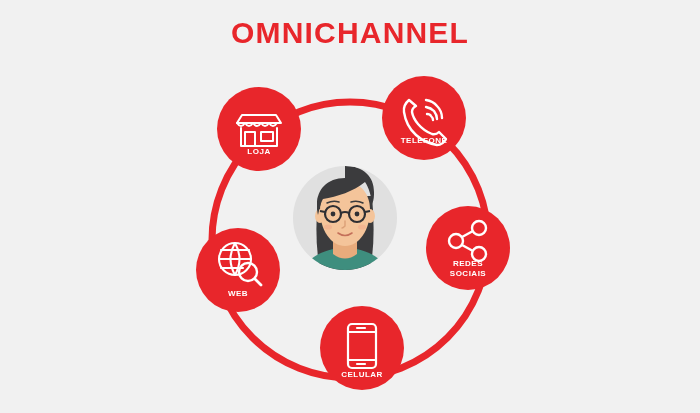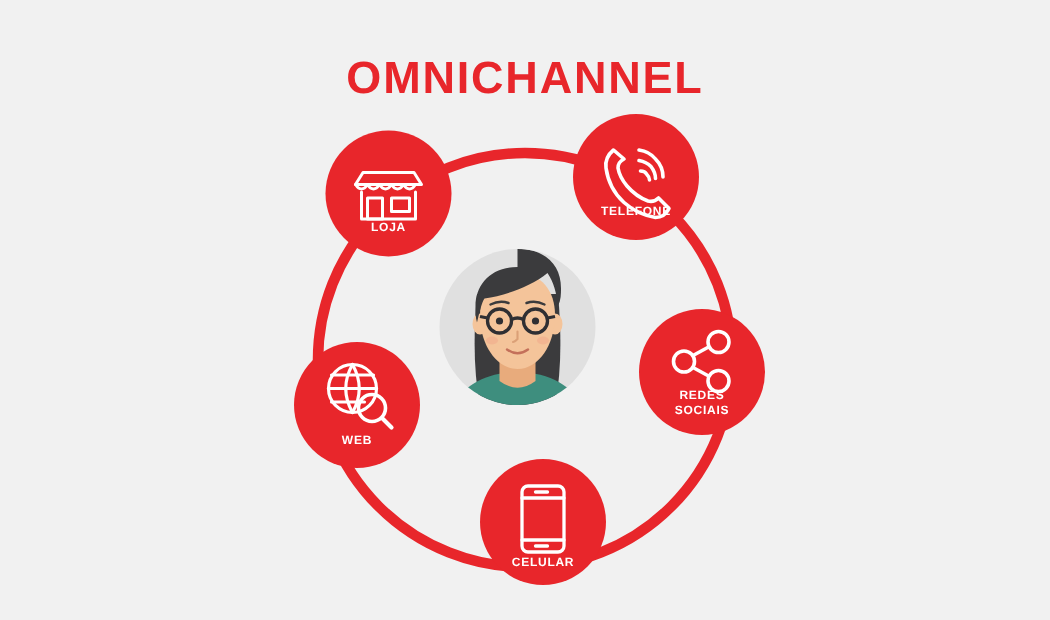--- a/index.html
+++ b/index.html
@@ -16,21 +16,21 @@
   }
   #stage {
     position: absolute;
     left: 0; top: 0;
     width: 700px;
     height: 413px;
   }
   #title {
     position: absolute;
     left: 0;
-    top: 36px;
+    top: 16px;
     width: 700px;
     text-align: center;
     font-size: 30px;
     font-weight: bold;
     letter-spacing: 1.2px;
     color: #e8262b;
     font-family: "Liberation Sans", sans-serif;
   }
   svg#diagram {
     position: absolute;

